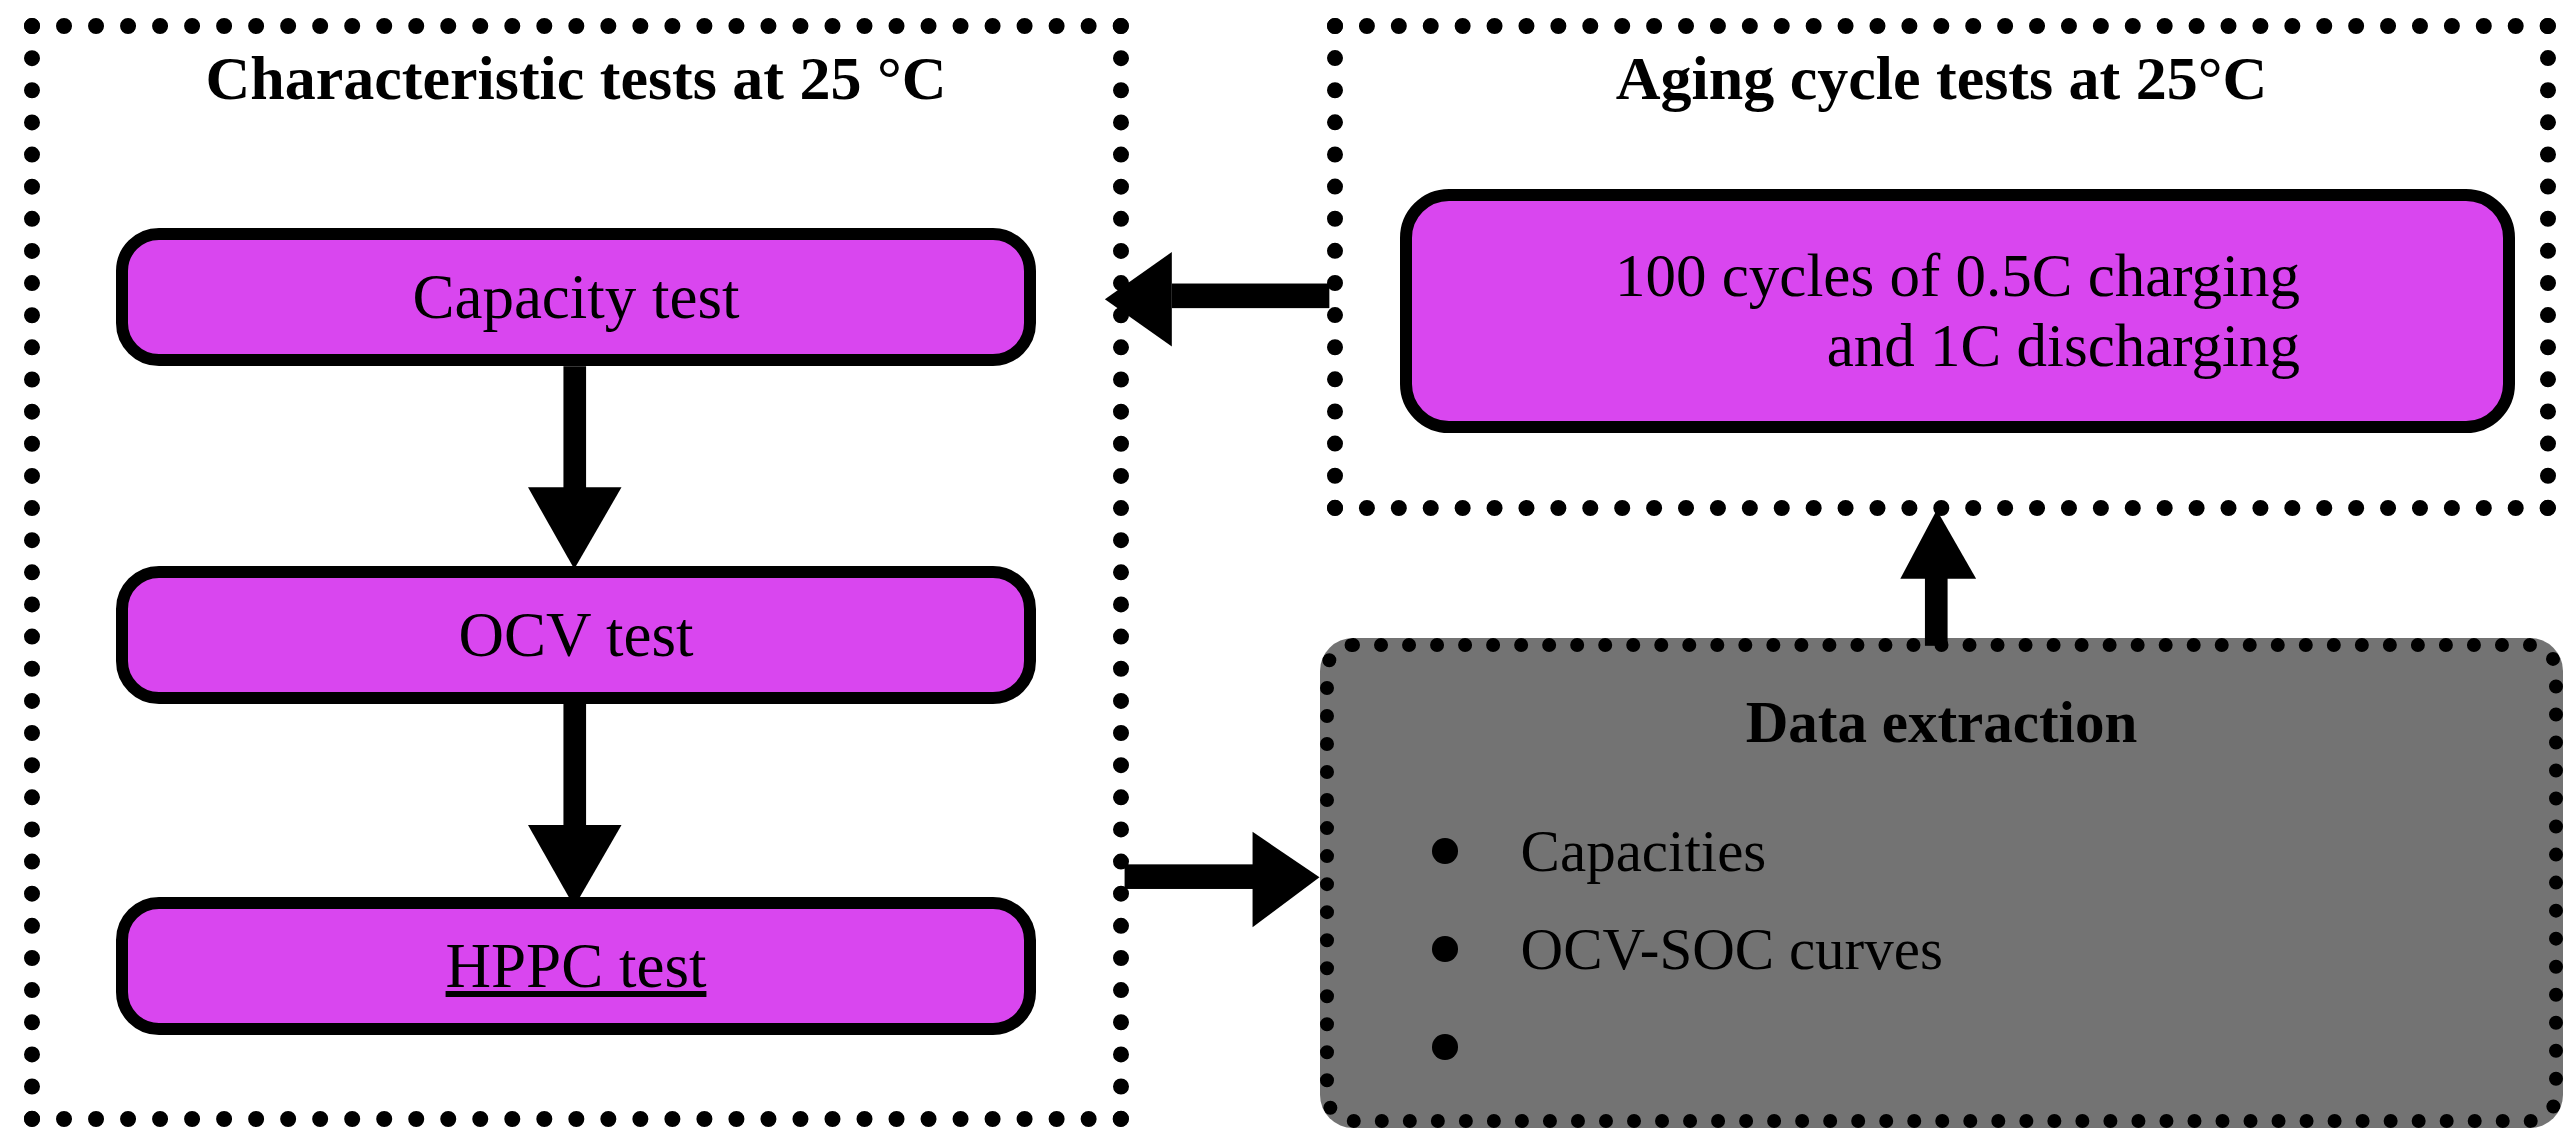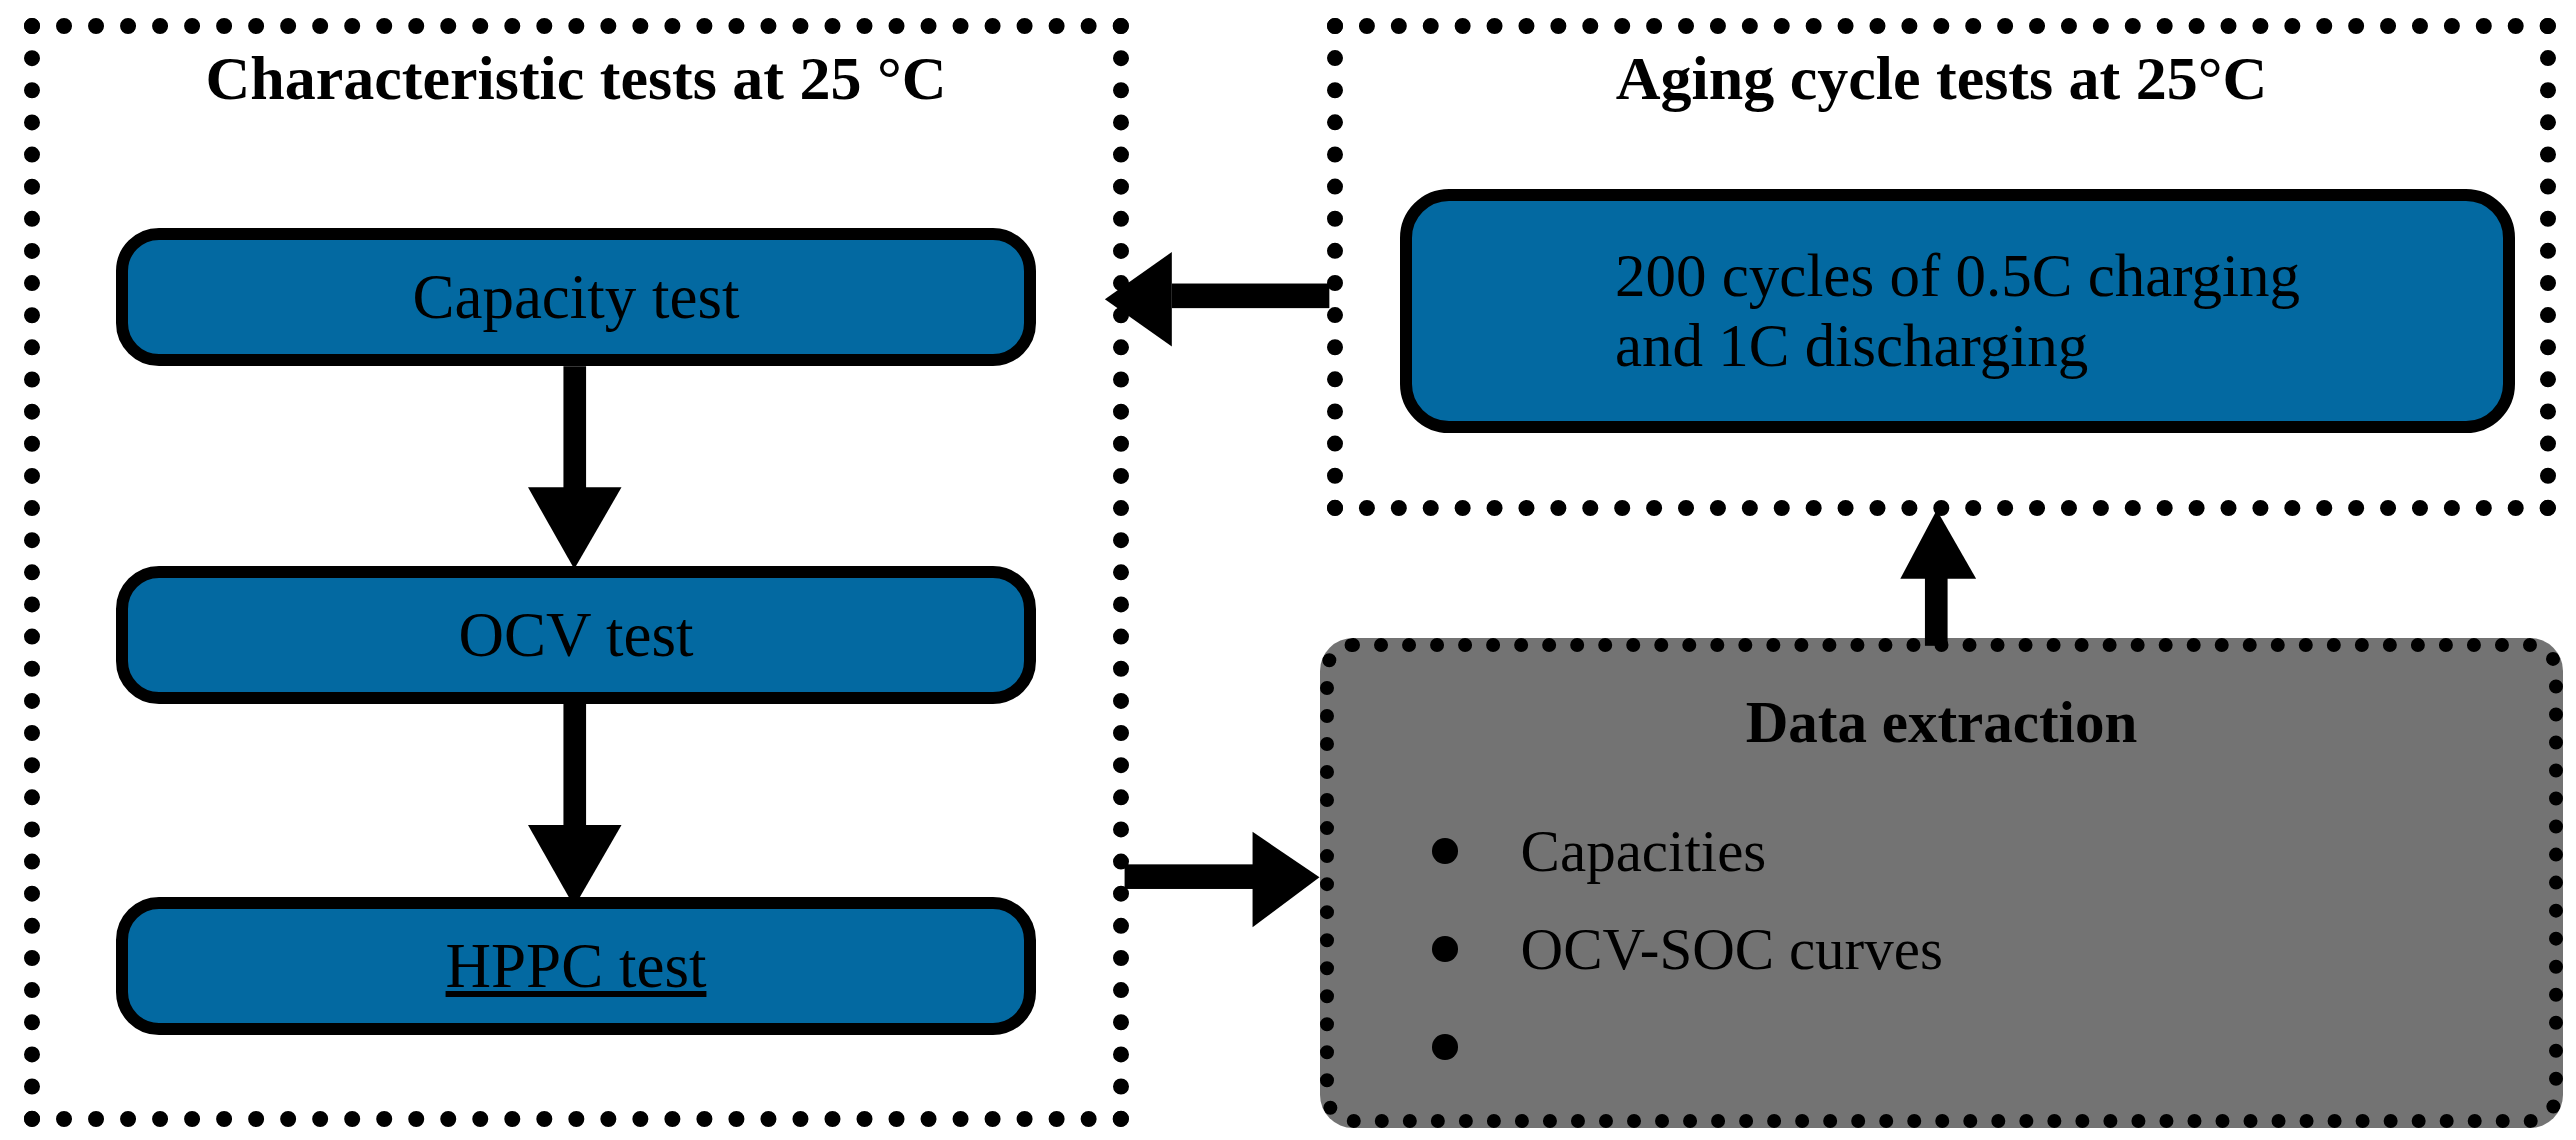--- a/index.html
+++ b/index.html
@@ -83,27 +83,27 @@
 
   #title-data-extraction {
     top: 41px;
     font-size: 59px;
   }
 
   
   .rbox {
     position: absolute;
     box-sizing: border-box;
-    background: #0369a1;
+    background: #d946ef;
     border: 12.8px solid #000000;
     border-radius: 43px;
     display: flex;
     align-items: center;
     justify-content: center;
-    text-align: left;
+    text-align: right;
     color: #000000;
     line-height: 1.15;
   }
 
   #box-capacity {
     left: 116px;
     top: 228px;
     width: 920px;
     height: 138px;
     font-size: 63px;
@@ -193,21 +193,21 @@
   <div class="rbox" id="box-ocv">OCV test</div>
 
   <div class="rbox" id="box-hppc">HPPC test</div>
 
   <div class="panel" id="panel-aging">
     <div class="panel-title" id="title-aging">Aging cycle tests at 25°C</div>
   </div>
 
   <div class="rbox" id="box-cycles">
     <span class="lines">
-      <span>200 cycles of 0.5C charging</span>
+      <span>100 cycles of 0.5C charging</span>
       <span>and 1C discharging</span>
     </span>
   </div>
 
   <div class="panel" id="panel-data-extraction">
     <div class="panel-title" id="title-data-extraction">Data extraction</div>
 
     <ul id="extraction-list">
       <li>
         <span class="bullet"></span>

